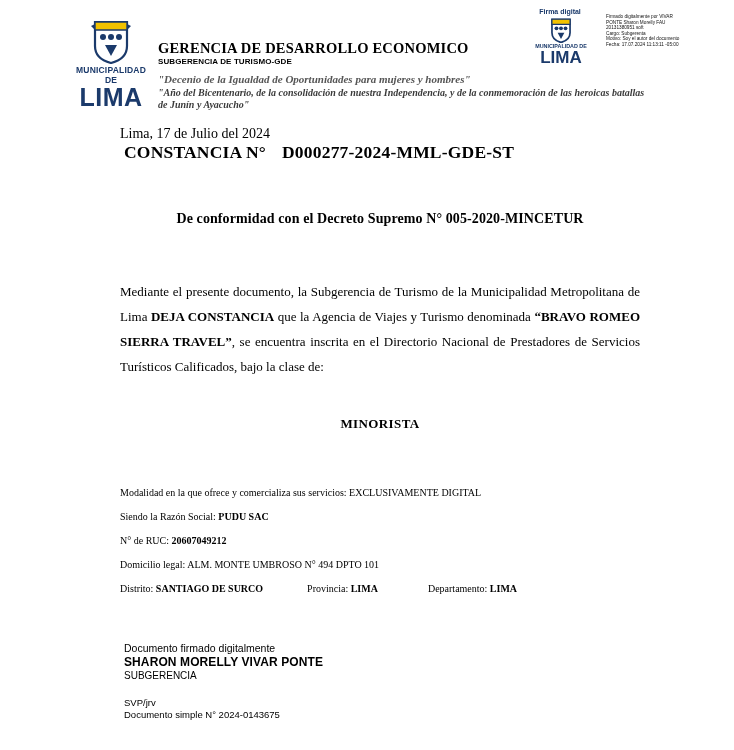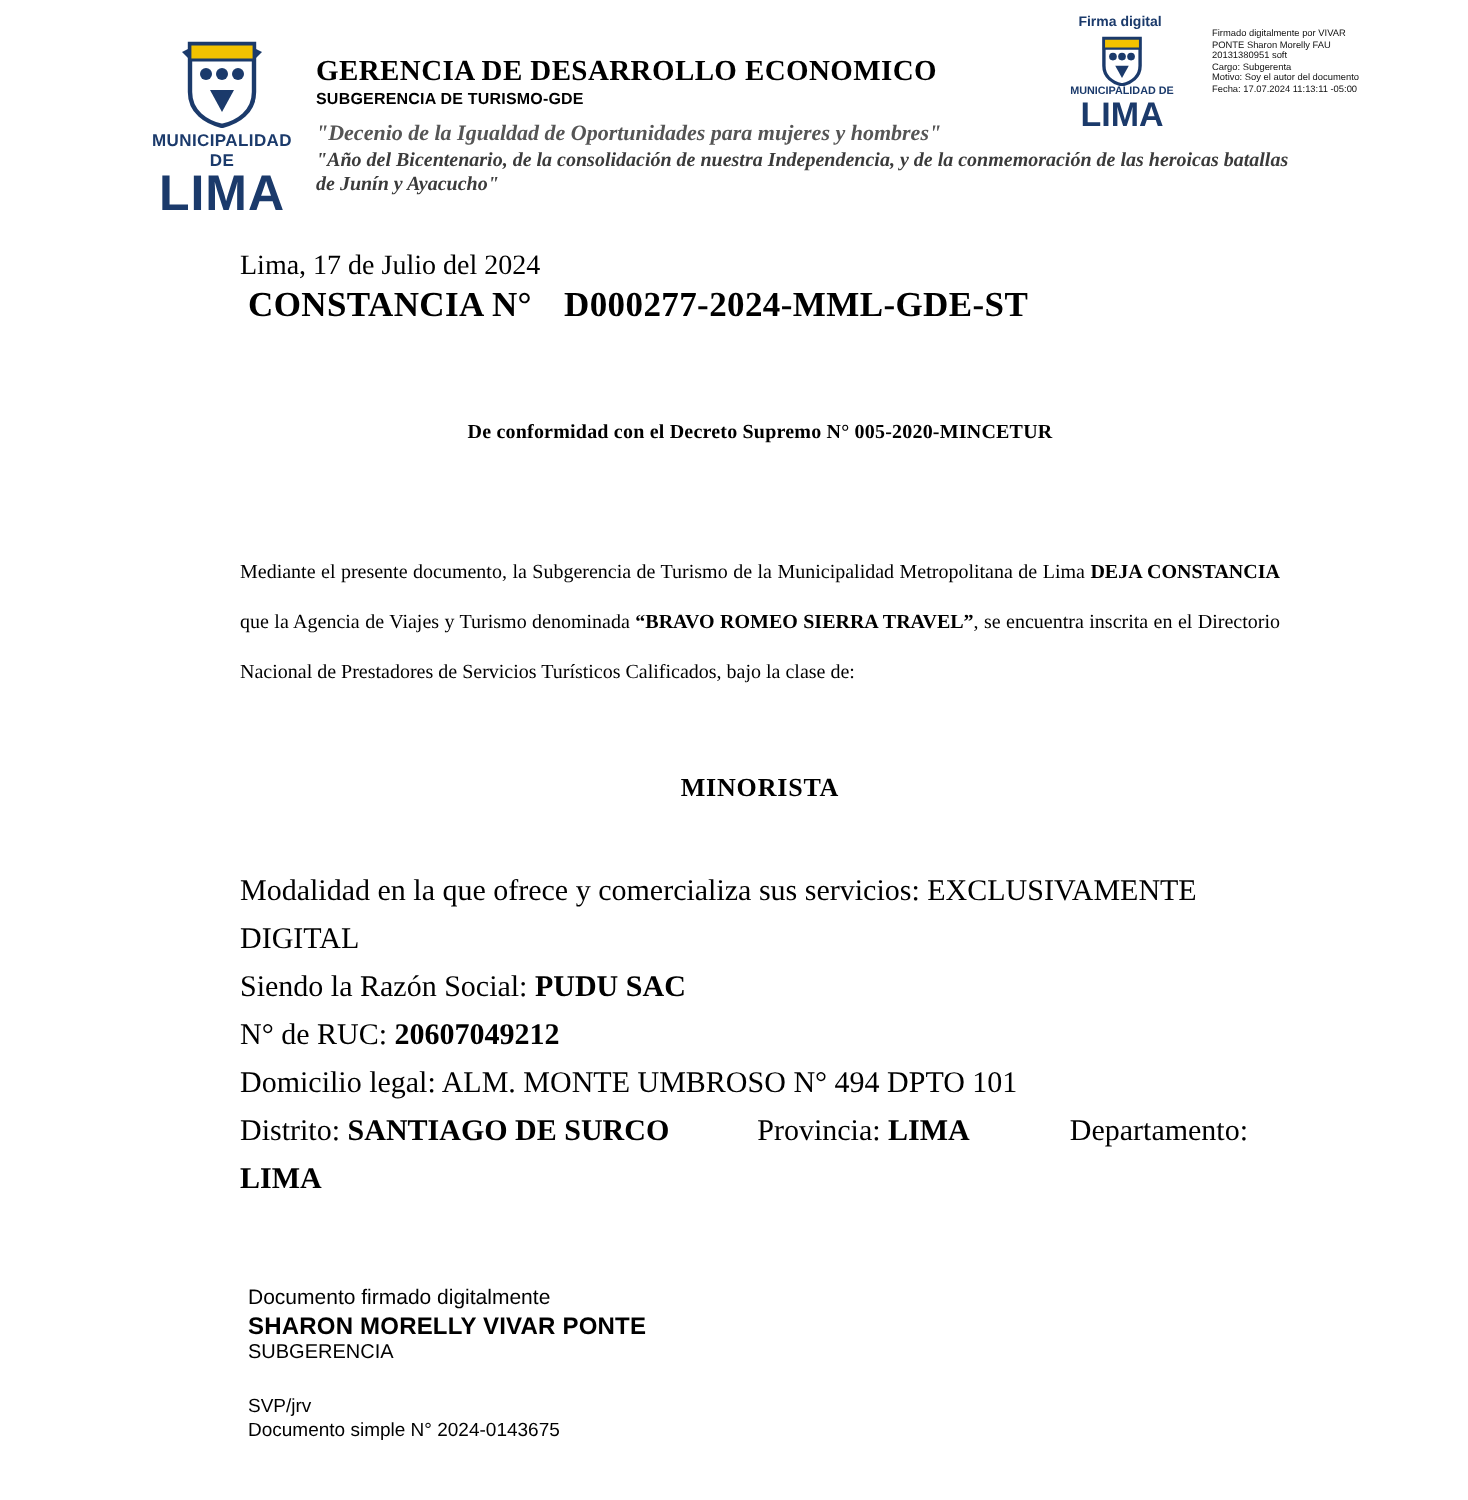--- a/index.html
+++ b/index.html
@@ -48,21 +48,21 @@
     font-size: 25px;
     font-weight: bold;
     color: #1b3a6b;
     line-height: 24px;
     letter-spacing: .5px;
   }
 
   .header-text {
     position: absolute;
     left: 158px;
-    top: 28px;
+    top: 40px;
     width: 500px;
   }
   .h-title {
     font-family: "Liberation Serif", serif;
     font-size: 14.5px;
     font-weight: bold;
     letter-spacing: .2px;
     line-height: 16px;
   }
   .h-sub {
@@ -154,48 +154,48 @@
     margin-top: 0;
     padding-left: 4px;
     letter-spacing: .2px;
   }
   .constancia .num {
     margin-left: 16px;
   }
   .decreto {
     text-align: center;
     font-family: "Liberation Serif", serif;
-    font-size: 10px;
+    font-size: 14px;
     font-weight: bold;
     margin-top: 48px;
     letter-spacing: .1px;
   }
 
   .para {
     margin-top: 52px;
     font-family: "Liberation Serif", serif;
-    font-size: 10px;
+    font-size: 13px;
     line-height: 25px;
     text-align: justify;
   }
   .para b { font-weight: bold; }
 
   .clase {
     text-align: center;
     font-family: "Liberation Serif", serif;
     font-size: 13px;
     font-weight: bold;
     margin-top: 37px;
     letter-spacing: .4px;
   }
 
   .details {
-    margin-top: 32px;
-    font-family: "Liberation Serif", serif;
-    font-size: 15px;
+    margin-top: 49px;
+    font-family: "Liberation Serif", serif;
+    font-size: 10px;
     line-height: 24px;
   }
   .details b { font-weight: bold; }
   .details .row-inline .sp1 { display:inline-block; width: 44px; }
   .details .row-inline .sp2 { display:inline-block; width: 50px; }
 
   .footer {
     margin-top: 41px;
     font-family: "Liberation Sans", sans-serif;
     padding-left: 4px;

